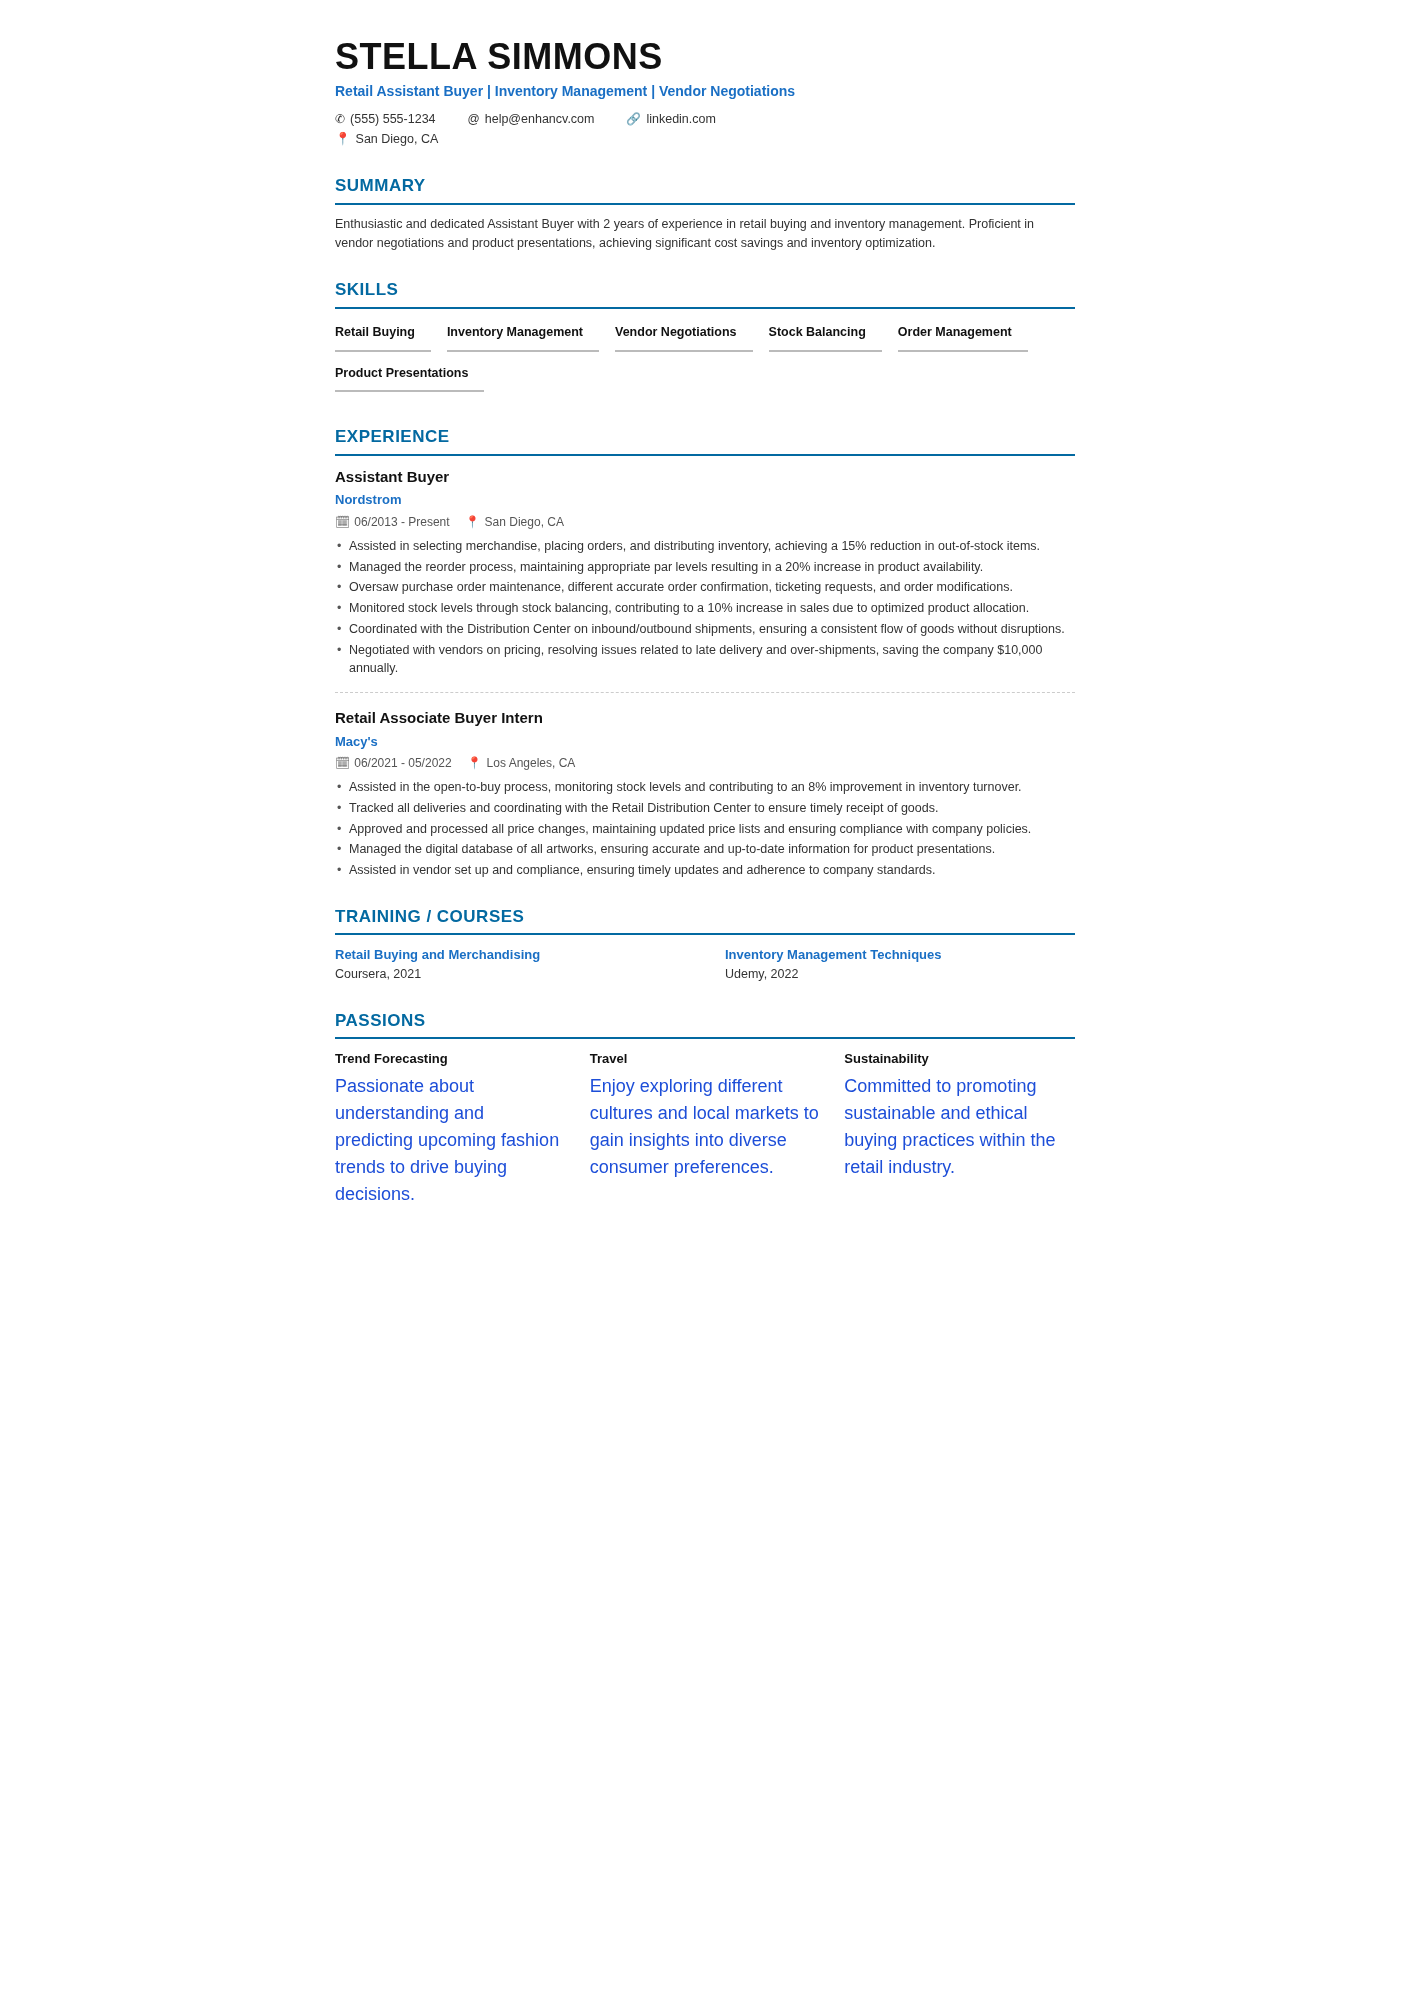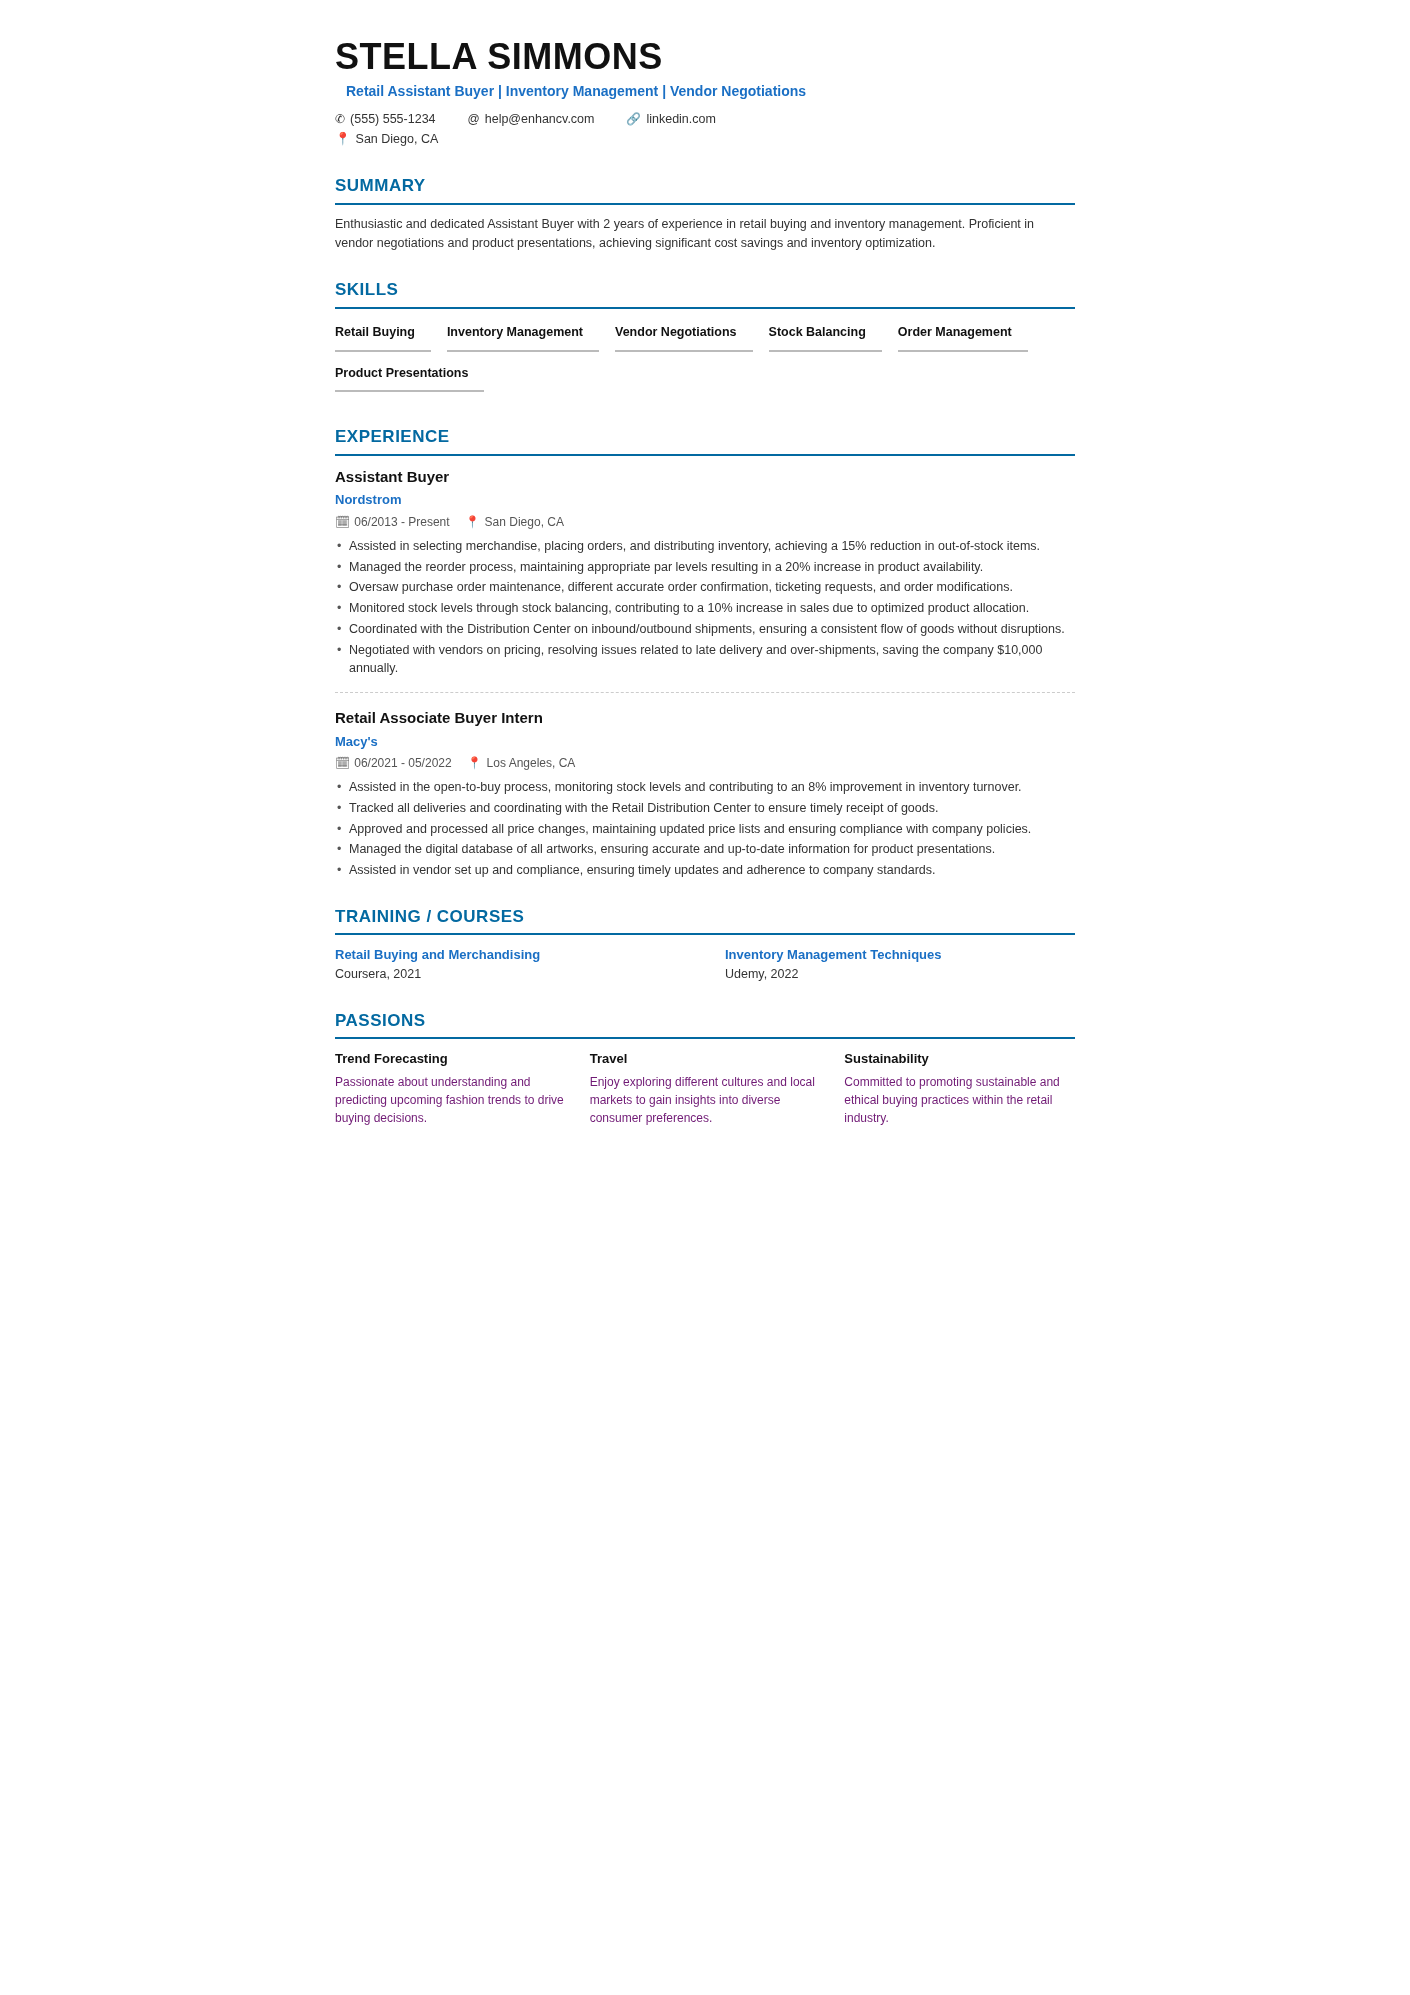--- a/index.html
+++ b/index.html
@@ -23,21 +23,20 @@
       color: #111;
       letter-spacing: 0.5px;
       line-height: 1.1;
       margin-bottom: 4px;
     }
     .header-title {
       font-size: 14px;
       font-weight: 700;
       color: #1a6fc4;
       margin-bottom: 8px;
-      margin-left: 11px;
     }
     .contact-row {
       display: flex;
       flex-wrap: wrap;
       gap: 0 32px;
       font-size: 12.5px;
       color: #333;
       margin-bottom: 2px;
     }
     .contact-item {
@@ -156,22 +155,22 @@
       grid-template-columns: 1fr 1fr 1fr;
       gap: 11px 24px;
     }
     .passion-title {
       font-size: 13px;
       font-weight: 700;
       color: #111;
       margin-bottom: 4px;
     }
     .passion-desc {
-      font-size: 12px;
-      color: #701a75;
+      font-size: 18px;
+      color: #1d4ed8;
       line-height: 1.5;
     }
     .footer {
       margin-top: 60px;
       display: flex;
       justify-content: space-between;
       align-items: center;
       border-top: none;
       padding-top: 8px;
     }

